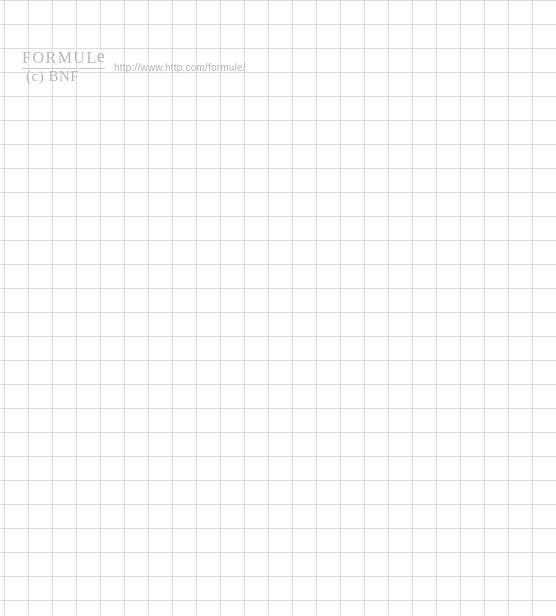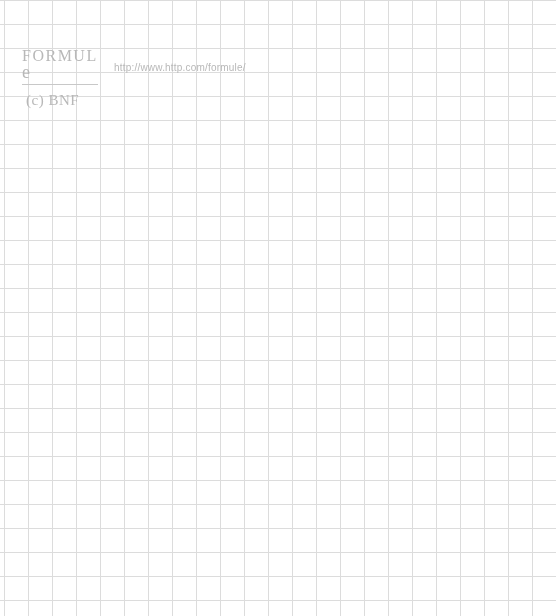--- a/index.html
+++ b/index.html
@@ -28,22 +28,21 @@
       top: 48px;
       left: 22px;
       color: #b8b8b8;
       line-height: 1;
     }
     .logo-title {
       display: flex;
       align-items: baseline;
       border-bottom: 1px solid #c8c8c8;
       padding-bottom: 2px;
-      margin-bottom: 8px;
-      flex-direction: column;
+      margin-bottom: 0;
     }
     .logo-main {
       font-size: 16px;
       letter-spacing: 1.5px;
       font-weight: normal;
     }
     .logo-sup {
       font-size: 18px;
       margin-left: -1px;
       position: relative;

